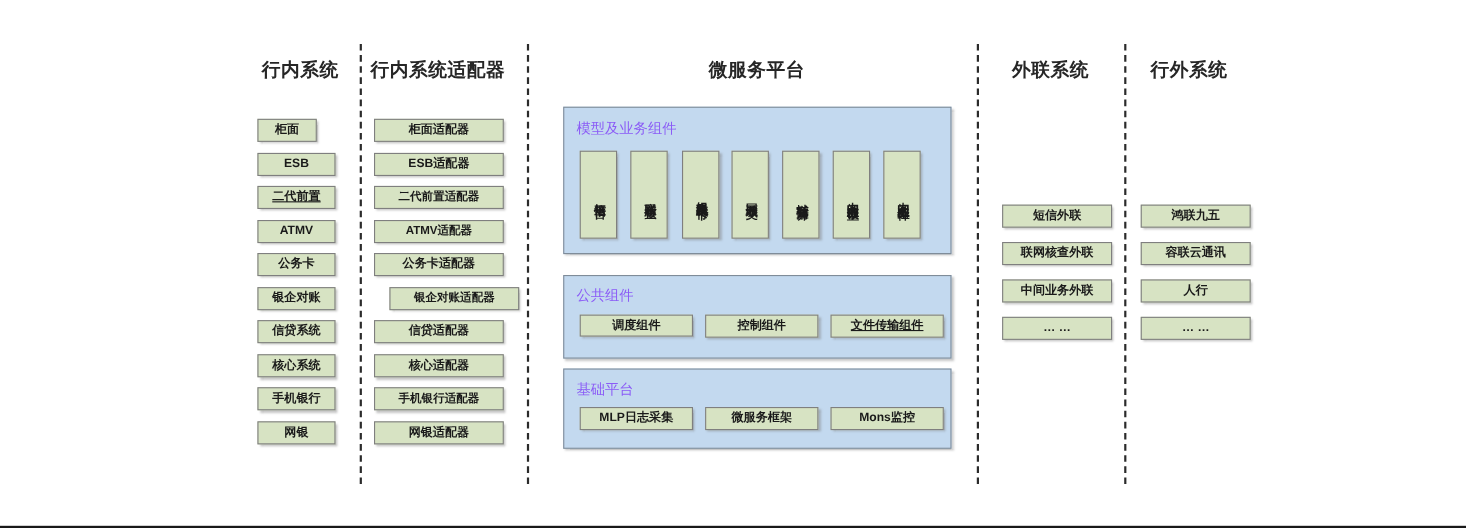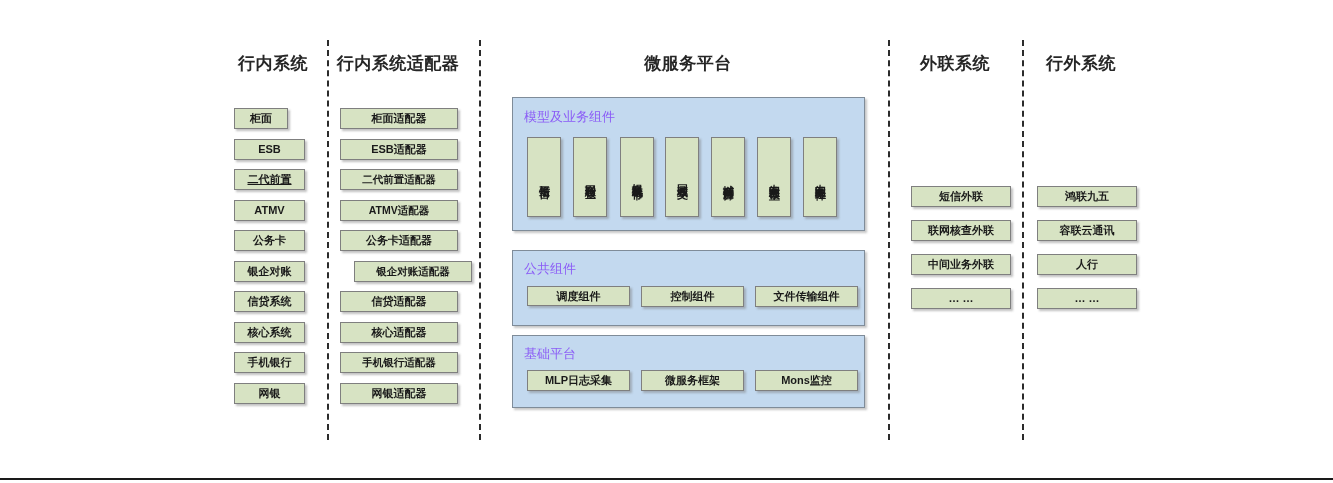--- a/index.html
+++ b/index.html
@@ -141,20 +141,20 @@
     <div class="node vert" style="left: 573px; top: 137px; width: 34px; height: 80px;">联网核查</div>
     <div class="node vert" style="left: 620px; top: 137px; width: 34px; height: 80px;">银联及银行卡</div>
     <div class="node vert" style="left: 665px; top: 137px; width: 34px; height: 80px;">同城票交</div>
     <div class="node vert" style="left: 711px; top: 137px; width: 34px; height: 80px;">城商行清算</div>
     <div class="node vert" style="left: 757px; top: 137px; width: 34px; height: 80px;">中间业务模型</div>
     <div class="node vert" style="left: 803px; top: 137px; width: 34px; height: 80px;">中间业务组件</div>
     <div class="panel" style="left: 512px; top: 250px; width: 353px; height: 76px;"></div>
     <div class="panel-title" style="left: 524px; top: 260px;">公共组件</div>
     <div class="node" style="left: 527px; top: 286px; width: 103px; height: 20px;">调度组件</div>
     <div class="node" style="left: 641px; top: 286px; width: 103px; height: 21px;">控制组件</div>
-    <div class="node" style="left: 755px; top: 286px; width: 103px; height: 21px;">文件传输组件</div>
+    <div class="node" style="left: 755px; top: 286px; width: 103px; height: 21px; text-decoration: underline;">文件传输组件</div>
     <div class="panel" style="left: 512px; top: 335px; width: 353px; height: 73px;"></div>
     <div class="panel-title" style="left: 524px; top: 345px;">基础平台</div>
     <div class="node" style="left: 527px; top: 370px; width: 103px; height: 21px;">MLP日志采集</div>
     <div class="node" style="left: 641px; top: 370px; width: 103px; height: 21px;">微服务框架</div>
     <div class="node" style="left: 755px; top: 370px; width: 103px; height: 21px;">Mons监控</div>
     <div class="bottom-rule" style="top: 478px;"></div>
   </div>
 
 </body></html>

